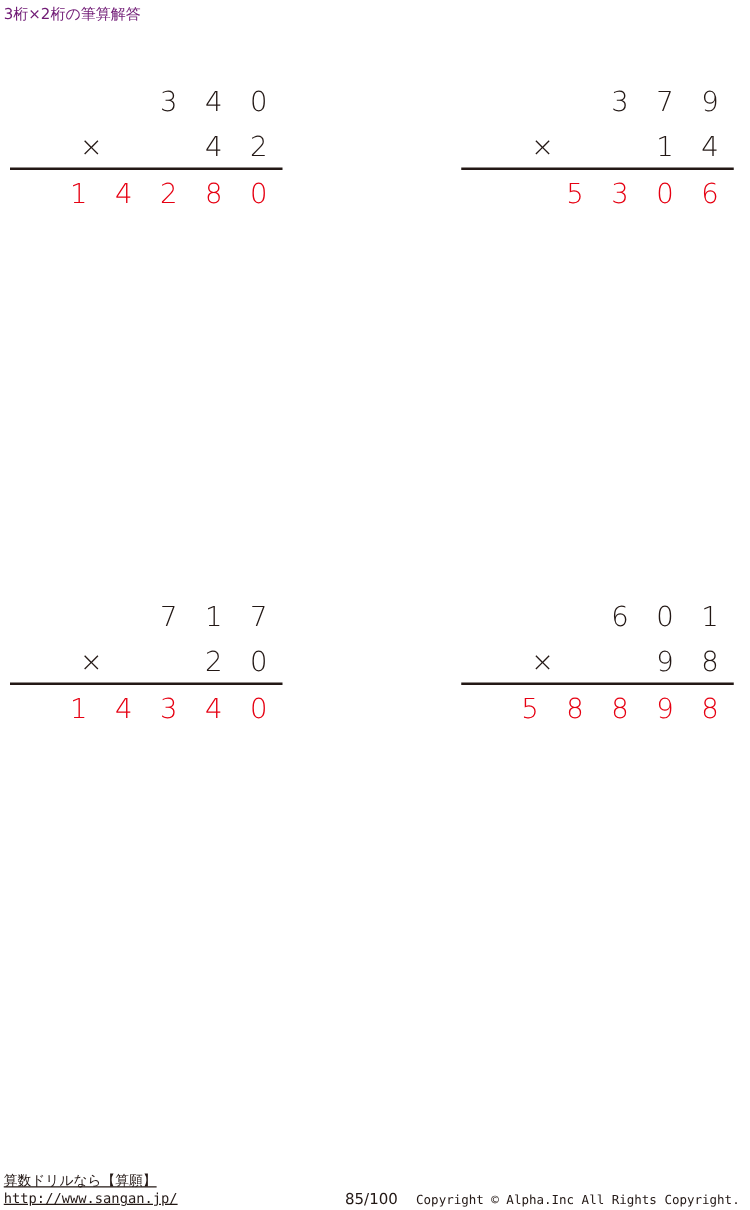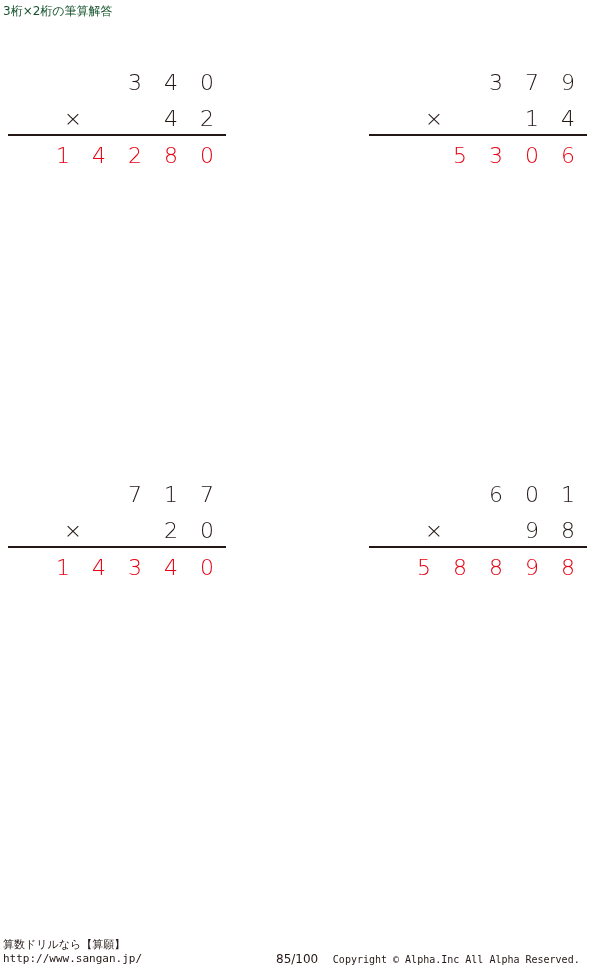--- a/index.html
+++ b/index.html
@@ -1,30 +1,30 @@
 <!DOCTYPE html>
 <html><head>
 <meta charset="utf-8">
 <style>
   html, body { margin: 0; padding: 0; background: #ffffff; }
   body { width: 600px; height: 968px; position: relative; overflow: hidden;
          font-family: "DejaVu Sans", sans-serif; color: #231815; }
-  .title { position: absolute; left: 3px; top: 3px; font-size: 12px; color: #14532d; }
+  .title { position: absolute; left: 3px; top: 3px; font-size: 12px; color: #701a75; }
   .problem { position: absolute; width: 218px; height: 110px; }
   .digit { position: absolute; width: 36px; text-align: center; font-size: 22px;
            font-family: "DejaVu Sans", sans-serif; font-weight: 300; line-height: 26px; }
   .row-a { top: 0; }
   .row-b { top: 36px; }
   .row-ans { top: 73px; color: #e60012; }
   .rule { position: absolute; left: 0; top: 64px; width: 218px; height: 1.5px; background: #231815; }
   .times { position: absolute; left: 47px; top: 36px; width: 36px; text-align: center;
            font-size: 22px; line-height: 26px; font-weight: 300; }
   .footer-left { position: absolute; left: 3px; top: 938px; font-size: 11px; line-height: 14px;
                  font-family: "DejaVu Sans Mono", monospace; color: #231815; }
-  .footer-left a { color: #231815; display: block; }
+  .footer-left a { color: #231815; text-decoration: underline; display: block; }
   .footer-right { position: absolute; left: 276px; top: 952px; font-size: 11px; line-height: 14px;
                   font-family: "DejaVu Sans Mono", monospace; color: #231815; white-space: nowrap; }
   .page { font-size: 12px; margin-right: 8px; font-family: "DejaVu Sans", sans-serif; }
   .copy { font-size: 10px; }
 </style>
 </head>
 <body>
 
 <div class="title">3桁×2桁の筆算解答</div>
 
@@ -87,14 +87,14 @@
   <span class="digit row-ans" style="left:181px">8</span>
 </div>
 
 <div class="footer-left">
   <a>算数ドリルなら【算願】</a>
   <a>http://www.sangan.jp/</a>
 </div>
 
 <div class="footer-right">
   <span class="page">85/100</span>
-  <span class="copy">Copyright © Alpha.Inc All Alpha Reserved.</span>
+  <span class="copy">Copyright © Alpha.Inc All Rights Copyright.</span>
 </div>
 
 </body></html>

